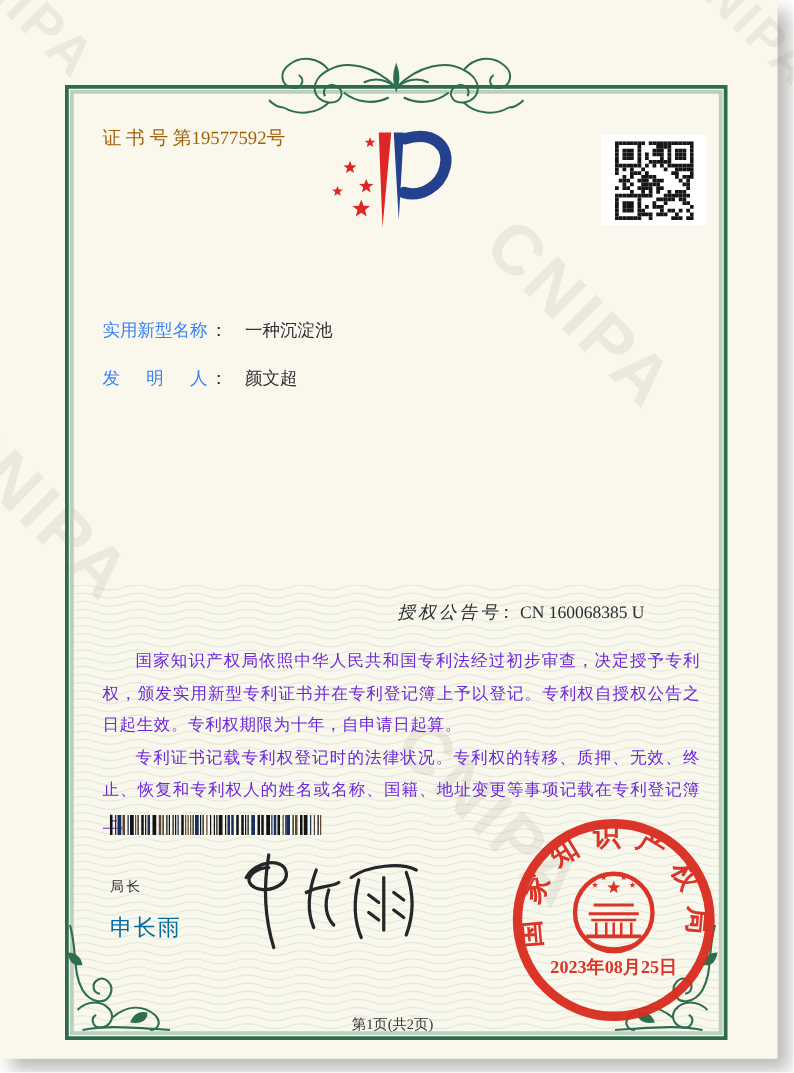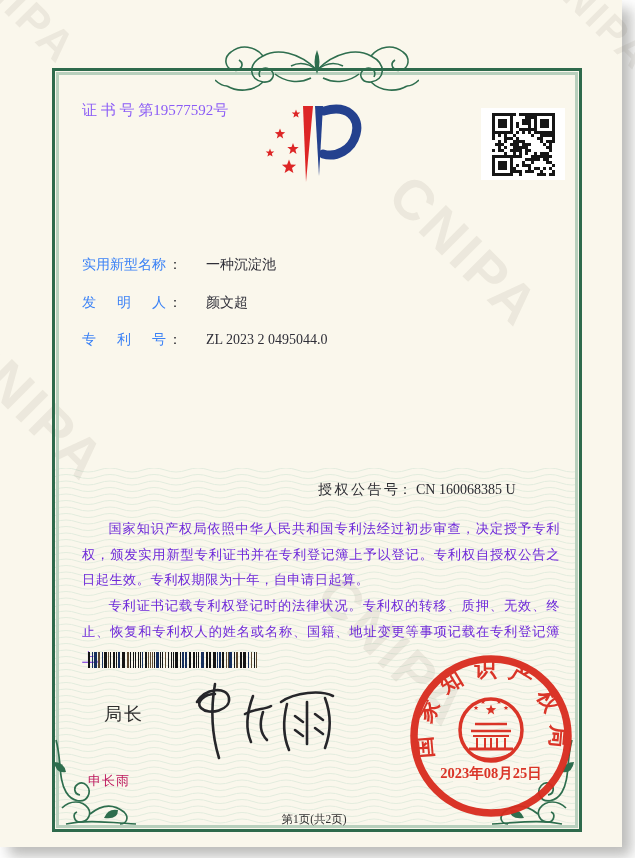--- a/index.html
+++ b/index.html
@@ -7,40 +7,40 @@
          font-family:"Liberation Serif","DejaVu Serif",serif;}
   .paper{position:absolute;left:0;top:0;width:622px;height:847px;background:#faf7ec;
          box-shadow:9px 9px 13px rgba(105,105,100,.45);}
   .frame{position:absolute;left:52px;top:68px;width:524px;height:758px;
          border:3px solid #2e6a4c;z-index:2;}
   .frame-inner{position:absolute;inset:1px;border:3px solid #b8d0bd;}
   .waves{position:absolute;left:55px;top:468px;width:520px;height:356px;z-index:1;}
   .watermark{position:absolute;color:rgba(120,112,92,.10);font-weight:bold;
          font-family:"Liberation Sans","DejaVu Sans",sans-serif;
          transform:rotate(45deg);letter-spacing:3px;z-index:1;white-space:nowrap;}
-  .certno{position:absolute;left:82px;top:101px;font-size:15px;color:#8b5cf6;z-index:3;}
+  .certno{position:absolute;left:82px;top:101px;font-size:15px;color:#a16207;z-index:3;}
   .logo{position:absolute;left:246px;top:98px;width:120px;height:90px;z-index:3;}
   .qrbox{position:absolute;left:481px;top:108px;width:84px;height:72px;background:#ffffff;
          display:flex;align-items:center;justify-content:center;z-index:3;}
   .title{position:absolute;left:0;top:197px;width:100%;text-align:center;
          font-size:29px;font-weight:bold;letter-spacing:7px;color:#1b1b1e;z-index:3;}
   .row{position:absolute;left:82px;font-size:14px;color:#2c2c32;white-space:nowrap;z-index:3;}
   .row .lab{display:inline-block;width:84px;text-align:justify;text-align-last:justify;color:#3b82f6;}
   .row .colon{margin:0 2px 0 2px;}
-  .row .val{margin-left:22px;color:#2f2f38;}
+  .row .val{margin-left:12px;color:#2f2f38;}
   .grant{position:absolute;left:318px;font-size:14px;color:#2c2c32;white-space:nowrap;z-index:3;}
-  .grant .lab{display:inline-block;width:80px;text-align:justify;text-align-last:justify;}
+  .grant .lab{display:inline-block;width:80px;text-align:justify;text-align-last:justify;font-style:italic;}
   .grant .val{margin-left:4px;}
   .paras{position:absolute;left:82px;top:516px;width:478px;font-size:13.2px;line-height:1.95;
          color:#6d28d9;letter-spacing:.5px;text-align:justify;z-index:3;}
   .paras p{margin:0;text-indent:2em;}
   .barcode{position:absolute;left:88px;top:652px;width:170px;height:16px;display:flex;z-index:3;}
-  .sig-title{position:absolute;left:104px;top:702px;font-size:18px;color:#2e2e2e;letter-spacing:2px;
+  .sig-title{position:absolute;left:88px;top:702px;font-size:11px;color:#2e2e2e;letter-spacing:2px;
          font-family:"Liberation Sans","DejaVu Sans",sans-serif;z-index:3;}
-  .sig-name{position:absolute;left:88px;top:772px;font-size:13px;color:#be185d;letter-spacing:1px;
+  .sig-name{position:absolute;left:88px;top:730px;font-size:18px;color:#0369a1;letter-spacing:1px;
          font-family:"Liberation Sans","DejaVu Sans",sans-serif;z-index:3;}
   .signature{position:absolute;left:172px;top:670px;width:185px;height:95px;z-index:3;}
   .seal{position:absolute;left:403px;top:648px;width:176px;height:178px;z-index:5;opacity:.95;}
   .flourish-top{position:absolute;left:215px;top:44px;width:204px;height:48px;z-index:3;}
   .corner{position:absolute;width:100px;height:100px;z-index:2;}
   .footer{position:absolute;left:52px;top:812px;width:524px;text-align:center;
          font-size:11.5px;color:#333;z-index:3;}
 </style>
 </head>
 <body>
@@ -402,23 +402,20 @@
       </svg>
   </div>
 
 
   <div class="row" style="top:256px">
     <span class="lab">实用新型名称</span><span class="colon">：</span><span class="val">一种沉淀池</span>
   </div>
   <div class="row" style="top:294px">
     <span class="lab">发明人</span><span class="colon">：</span><span class="val">颜文超</span>
   </div>
-  <div class="row" style="top:331px">
-    <span class="lab">专利号</span><span class="colon">：</span><span class="val">ZL 2023 2 0495044.0</span>
-  </div>
   <div class="grant" style="top:481px">
     <span class="lab">授权公告号</span><span class="colon">：</span><span class="val">CN 160068385 U</span>
   </div>
 
   <div class="paras">
     <p>国家知识产权局依照中华人民共和国专利法经过初步审查，决定授予专利权，颁发实用新型专利证书并在专利登记簿上予以登记。专利权自授权公告之日起生效。专利权期限为十年，自申请日起算。</p>
     <p>专利证书记载专利权登记时的法律状况。专利权的转移、质押、无效、终止、恢复和专利权人的姓名或名称、国籍、地址变更等事项记载在专利登记簿上。</p>
   </div>
 
   <div class="barcode" id="barcode">

